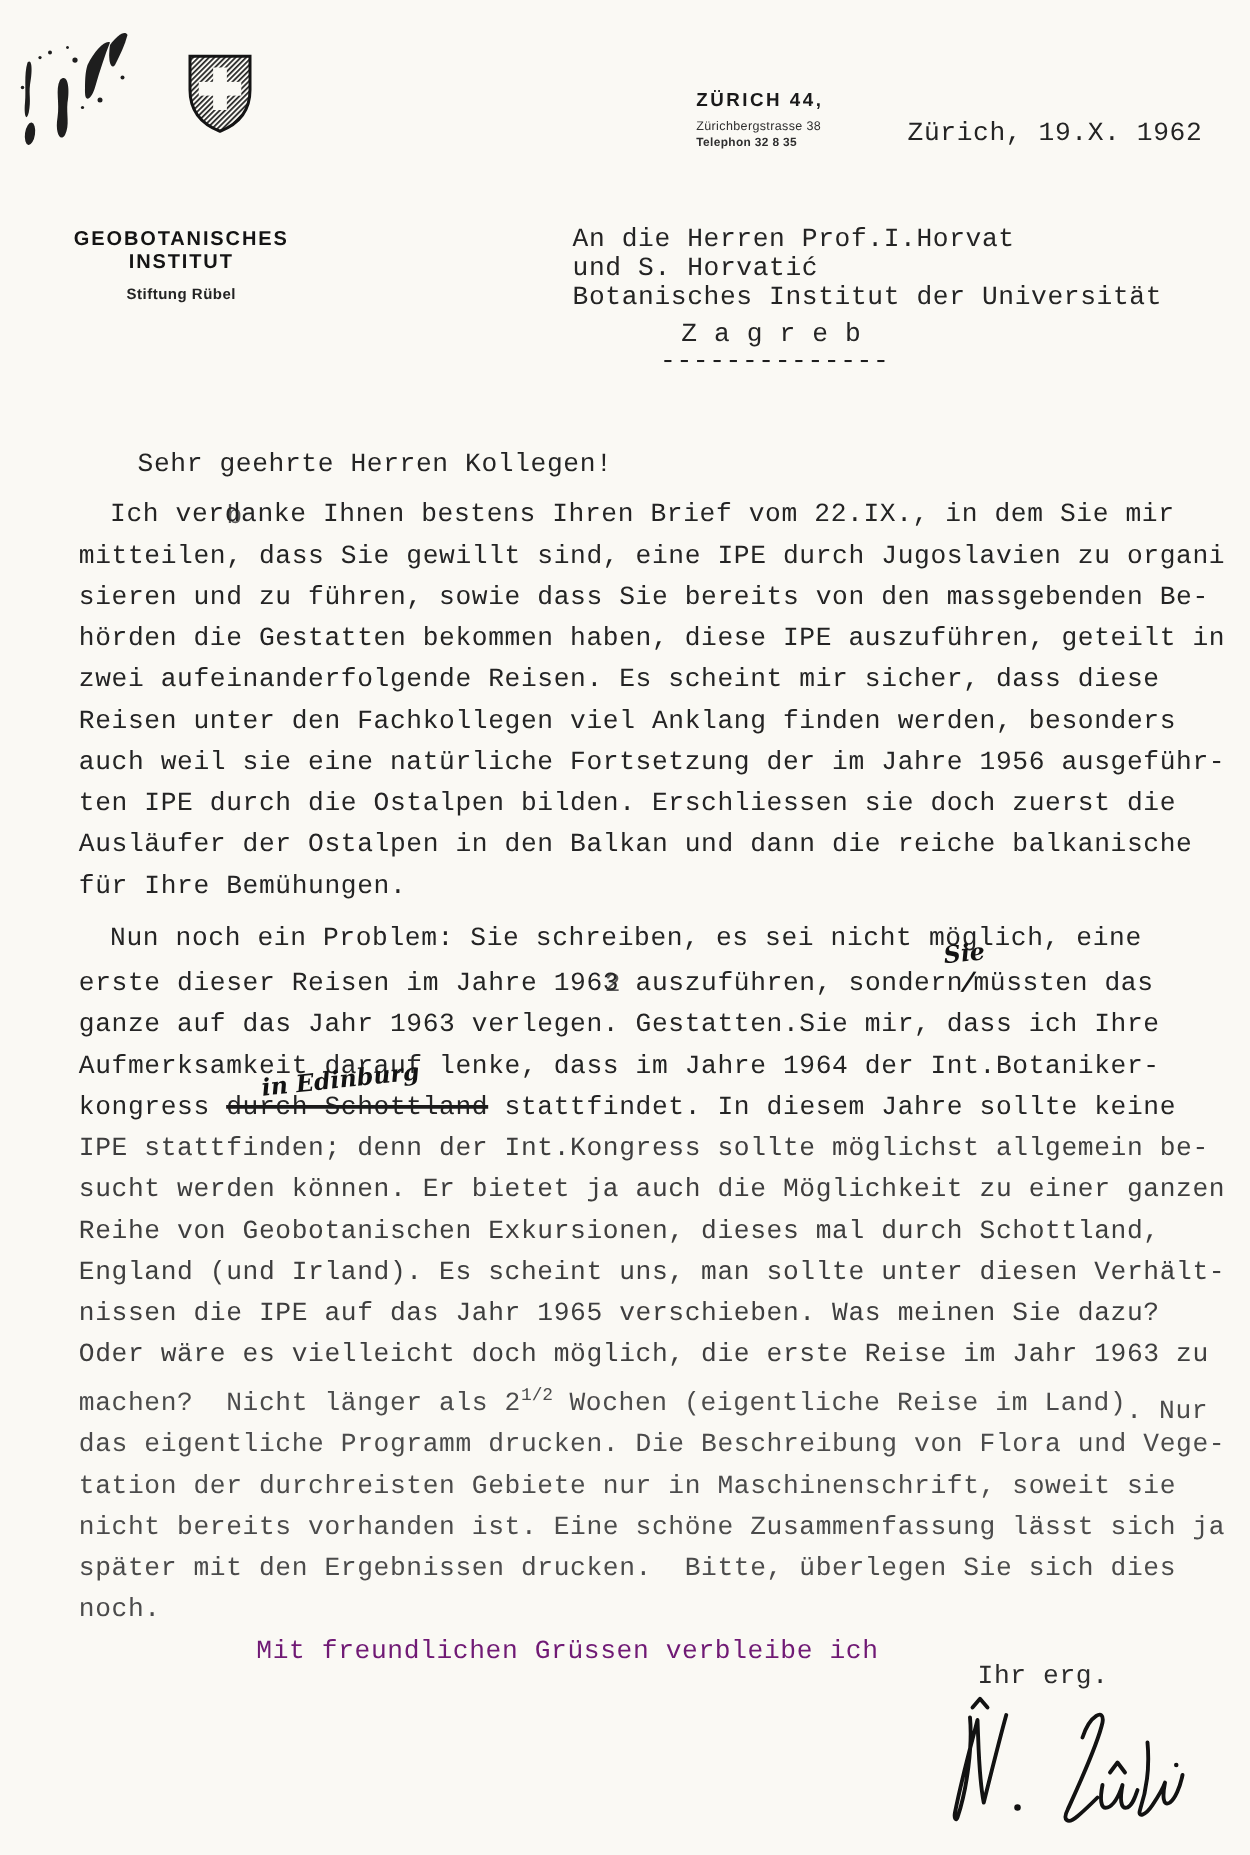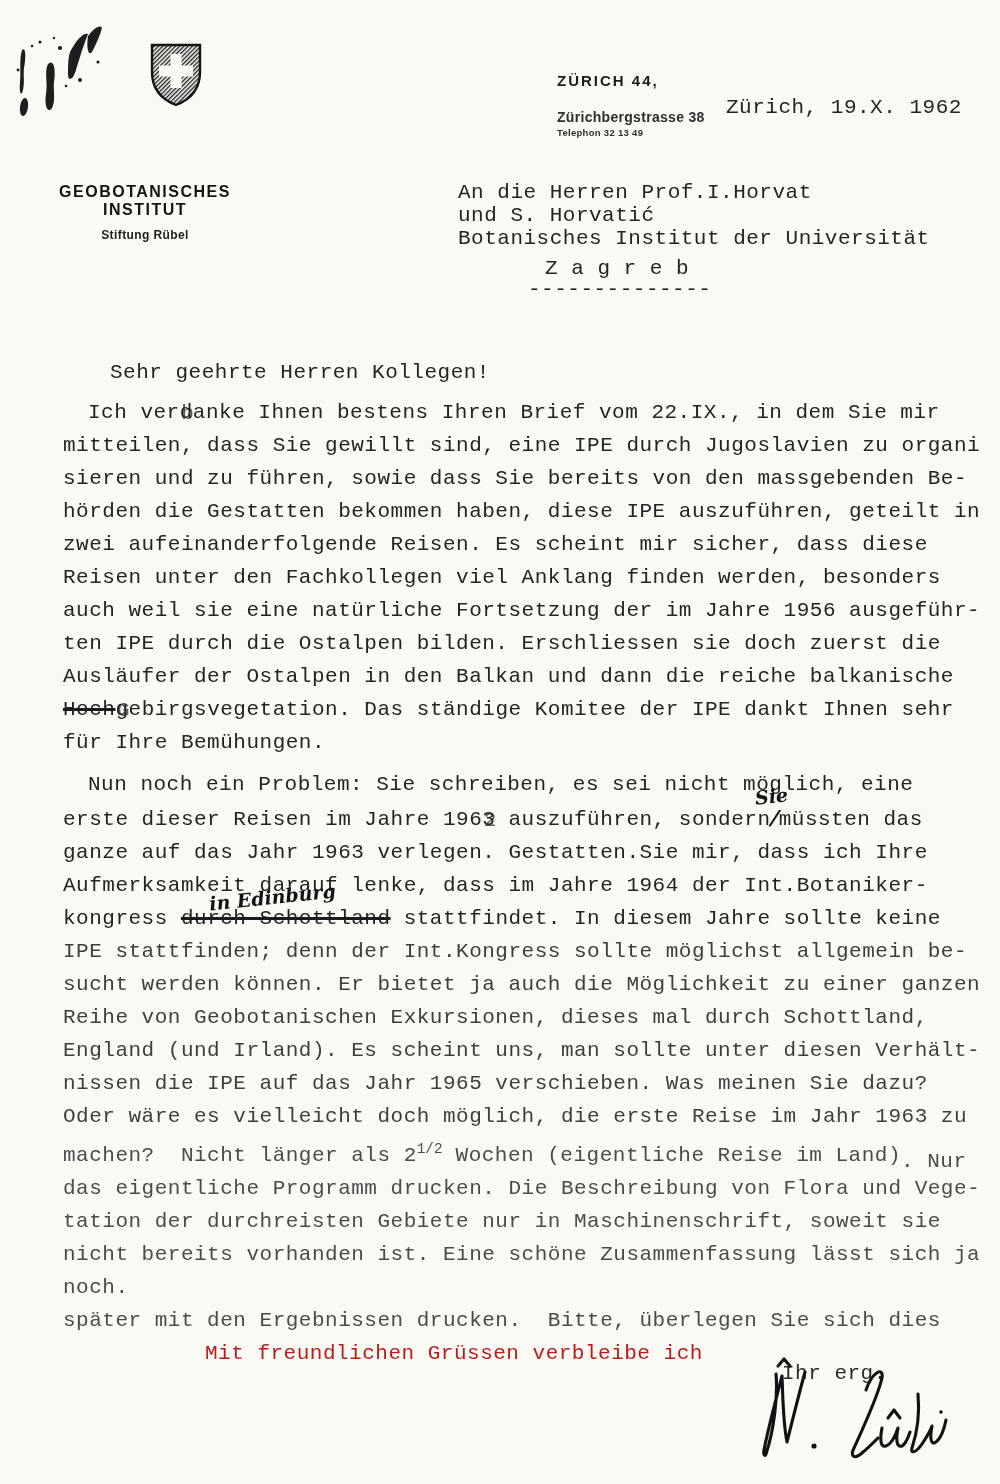--- a/index.html
+++ b/index.html
@@ -20,38 +20,38 @@
     position:absolute;left:24px;top:183px;width:242px;text-align:center;
     font-family:"Liberation Sans",sans-serif;color:#141414;
   }
   .inst-name{font-size:16px;font-weight:bold;letter-spacing:1.5px;}
   .inst-found{font-size:12px;font-weight:bold;letter-spacing:.4px;margin-top:9px;color:#232323;}
   .office{
     position:absolute;left:557px;top:72px;
     font-family:"Liberation Sans",sans-serif;color:#1a1a1a;
   }
   .office-city{font-size:15px;font-weight:bold;letter-spacing:2px;}
-  .office-street{font-size:14px;font-weight:bold;letter-spacing:.3px;margin-top:20px;color:#2e2e2e;}
+  .office-street{font-size:10px;font-weight:normal;letter-spacing:.3px;margin-top:7px;color:#2e2e2e;}
   .office-phone{font-size:9.5px;font-weight:bold;letter-spacing:.3px;margin-top:2px;color:#2e2e2e;}
   .dateline{position:absolute;left:726px;top:96px;font-size:21px;letter-spacing:.5px;white-space:pre;}
   
   .recipient{position:absolute;left:458px;top:181px;font-size:21px;letter-spacing:.5px;}
   .recipient .tline{line-height:23px;}
   .zagreb{padding-left:87px;margin-top:7px;letter-spacing:.5px;white-space:pre;line-height:23px;}
   .dashes{padding-left:70px;white-space:pre;line-height:20px;color:#1d1d1d;}
   
   .letter-body{position:absolute;left:63px;top:356px;width:932px;font-size:21px;line-height:33px;letter-spacing:.5px;}
   .tline{white-space:pre;}
   .salutation{padding-left:47px;line-height:33px;white-space:pre;}
   .para1{margin-top:7px;}
   .para2{margin-top:9px;}
   .para .tline.first{padding-left:25px;}
   .para2 .tline:nth-child(n+6){color:#3e3e3e;}
   .para2 .tline:nth-child(n+12){color:#4b4b4b;}
-  .closing{padding-left:142px;line-height:33px;white-space:pre;color:#b91c1c;}
+  .closing{padding-left:142px;line-height:33px;white-space:pre;color:#701a75;}
   .valediction{padding-left:719px;margin-top:-13px;line-height:33px;white-space:pre;color:#2c2c2c;}
   
   .seg-strike{text-decoration:line-through;text-decoration-thickness:3px;text-decoration-color:#1b1b1b;}
   .seg-overtype{position:relative;display:inline-block;}
   .seg-overtype::after{
     content:attr(data-over);position:absolute;left:1.5px;top:1px;opacity:.75;pointer-events:none;
   }
   .seg-sup{vertical-align:super;font-size:.68em;letter-spacing:0;}
   .seg-drop{position:relative;top:6px;text-align:center;}
   .seg-caret{font-family:"DejaVu Serif",serif;font-style:italic;font-weight:bold;display:inline-block;transform:rotate(6deg);color:#161616;}
@@ -100,21 +100,21 @@
 
 
   <div class="block-inst">
     <div class="inst-name">GEOBOTANISCHES INSTITUT</div>
     <div class="inst-found">Stiftung Rübel</div>
   </div>
 
   <div class="office">
     <div class="office-city">ZÜRICH 44,</div>
     <div class="office-street">Zürichbergstrasse 38</div>
-    <div class="office-phone">Telephon 32 13 49</div>
+    <div class="office-phone">Telephon 32 8 35</div>
   </div>
 
   <div class="dateline">Zürich, 19.X. 1962</div>
 
   <div class="recipient">
     <div>
         <div class="tline first">An die Herren Prof.I.Horvat</div>
         <div class="tline">und S. Horvatić</div>
         <div class="tline">Botanisches Institut der Universität</div>
       </div>
@@ -127,41 +127,40 @@
     <div class="para para1">
         <div class="tline first"><span class="seg-n">Ich ver</span><span class="seg-overtype" data-over="b">d</span><span class="seg-n">anke Ihnen bestens Ihren Brief vom 22.IX., in dem Sie mir</span></div>
         <div class="tline">mitteilen, dass Sie gewillt sind, eine IPE durch Jugoslavien zu organi</div>
         <div class="tline">sieren und zu führen, sowie dass Sie bereits von den massgebenden Be-</div>
         <div class="tline">hörden die Gestatten bekommen haben, diese IPE auszuführen, geteilt in</div>
         <div class="tline">zwei aufeinanderfolgende Reisen. Es scheint mir sicher, dass diese</div>
         <div class="tline">Reisen unter den Fachkollegen viel Anklang finden werden, besonders</div>
         <div class="tline">auch weil sie eine natürliche Fortsetzung der im Jahre 1956 ausgeführ-</div>
         <div class="tline">ten IPE durch die Ostalpen bilden. Erschliessen sie doch zuerst die</div>
         <div class="tline">Ausläufer der Ostalpen in den Balkan und dann die reiche balkanische</div>
-        <div class="tline"><span class="seg-strike">Hoch</span><span class="seg-overtype" data-over="G">g</span><span class="seg-n">ebirgsvegetation. Das ständige Komitee der IPE dankt Ihnen sehr</span></div>
         <div class="tline">für Ihre Bemühungen.</div>
       </div>
     <div class="para para2">
         <div class="tline first">Nun noch ein Problem: Sie schreiben, es sei nicht möglich, eine</div>
         <div class="tline"><span class="seg-n">erste dieser Reisen im Jahre 196</span><span class="seg-overtype" data-over="2">3</span><span class="seg-n"> auszuführen, sondern</span><span class="seg-hand"><span class="hand-text" style="left: -16px; bottom: 12px;">Sie</span></span><span class="seg-caret">∕</span><span class="seg-n">müssten das</span></div>
         <div class="tline">ganze auf das Jahr 1963 verlegen. Gestatten.Sie mir, dass ich Ihre</div>
         <div class="tline">Aufmerksamkeit darauf lenke, dass im Jahre 1964 der Int.Botaniker-</div>
         <div class="tline"><span class="seg-n">kongress </span><span class="seg-hand"><span class="hand-text" style="left: 28px; bottom: 10px;">in Edinburg</span></span><span class="seg-strike">durch Schottland</span><span class="seg-n"> stattfindet. In diesem Jahre sollte keine</span></div>
         <div class="tline">IPE stattfinden; denn der Int.Kongress sollte möglichst allgemein be-</div>
         <div class="tline">sucht werden können. Er bietet ja auch die Möglichkeit zu einer ganzen</div>
         <div class="tline">Reihe von Geobotanischen Exkursionen, dieses mal durch Schottland,</div>
         <div class="tline">England (und Irland). Es scheint uns, man sollte unter diesen Verhält-</div>
         <div class="tline">nissen die IPE auf das Jahr 1965 verschieben. Was meinen Sie dazu?</div>
         <div class="tline">Oder wäre es vielleicht doch möglich, die erste Reise im Jahr 1963 zu</div>
         <div class="tline"><span class="seg-n">machen?  Nicht länger als 2</span><span class="seg-sup">1/2</span><span class="seg-n"> Wochen (eigentliche Reise im Land)</span><span class="seg-drop">. Nur</span></div>
         <div class="tline">das eigentliche Programm drucken. Die Beschreibung von Flora und Vege-</div>
         <div class="tline">tation der durchreisten Gebiete nur in Maschinenschrift, soweit sie</div>
         <div class="tline">nicht bereits vorhanden ist. Eine schöne Zusammenfassung lässt sich ja</div>
+        <div class="tline">später mit den Ergebnissen drucken.  Bitte, überlegen Sie sich dies</div>
         <div class="tline">noch.</div>
-        <div class="tline">später mit den Ergebnissen drucken.  Bitte, überlegen Sie sich dies</div>
       </div>
     <div class="closing">Mit freundlichen Grüssen verbleibe ich</div>
     <div class="valediction">Ihr erg.</div>
   </div>
 
   <svg class="signature" width="210" height="115" viewBox="0 0 210 115" aria-hidden="true">
     <g fill="none" stroke="#121212" stroke-width="3.1" stroke-linecap="round" stroke-linejoin="round">
       <path d="M30,10 L36,3 L42,10"></path>
       <path d="M28,18 C30,40 26,74 18,98 C17,101 15,99 16,94 C22,64 30,36 34,20 C35,44 35,66 39,86 C45,62 52,34 57,16"></path>
       <path d="M118,34 C124,16 136,10 134,22 C130,40 116,70 106,92 C102,100 106,104 114,97 C120,92 126,86 130,82"></path>

